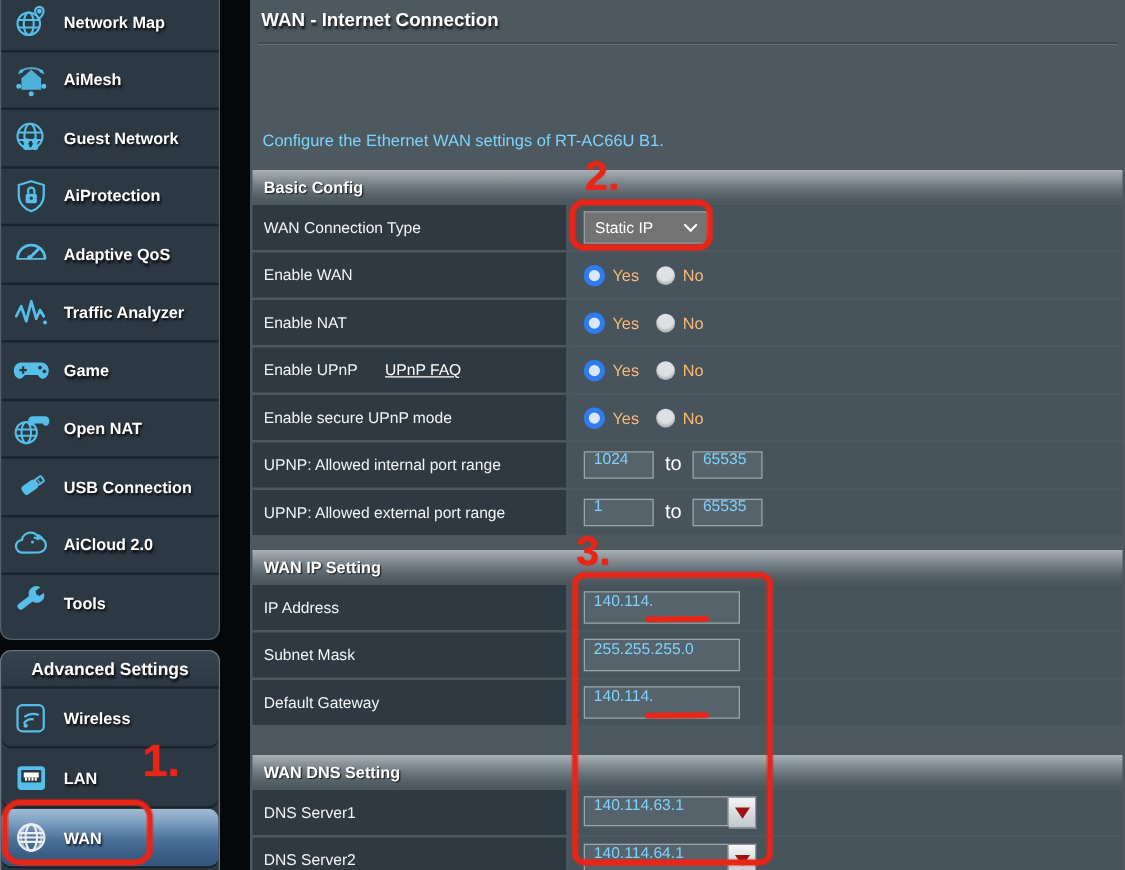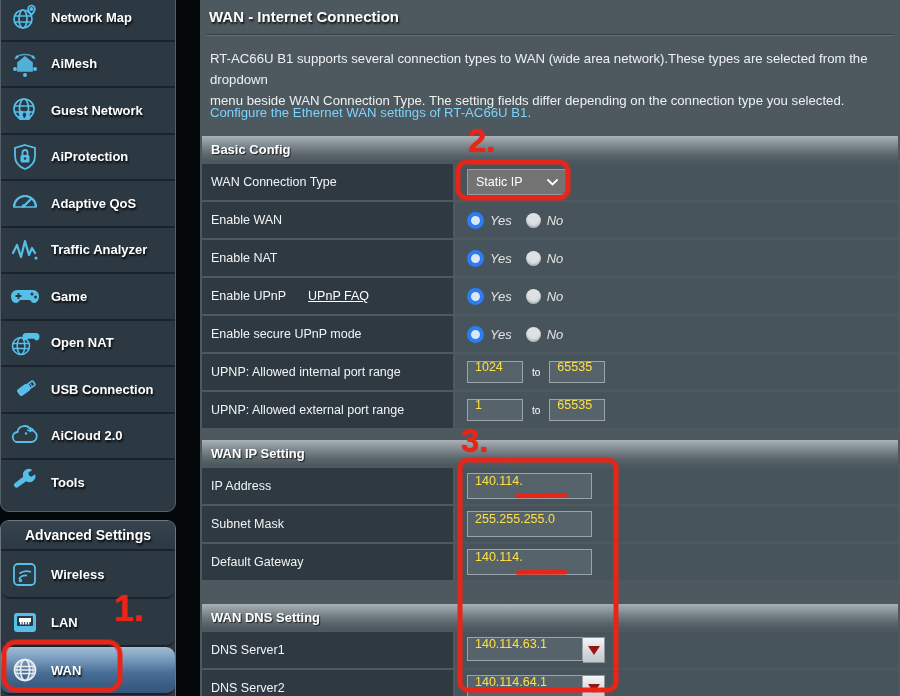--- a/index.html
+++ b/index.html
@@ -74,28 +74,28 @@
   .faq-link{color:#fff;text-decoration:underline;margin-left:22px;cursor:pointer;}
   
   .select{
     width:100px;height:26px;background:#737373;border:1px solid #949ea4;
     display:flex;align-items:center;justify-content:space-between;
     padding:0 8px;box-sizing:border-box;color:#fff;font-size:12.5px;cursor:pointer;
   }
   .radio{display:inline-block;border-radius:50%;vertical-align:middle;}
   .radio.sel{width:9px;height:9px;border:4px solid #2e7cf0;background:#d9e7fb;}
   .radio.unsel{width:15px;height:15px;background:#dde1e4;box-shadow:inset 0 -2px 2px rgba(0,0,0,.2);}
-  .radio-label{color:#e5e5e5;font-size:13px;margin:0 14px 0 6px;vertical-align:middle;font-style:italic;}
+  .radio-label{color:#fdba74;font-size:13px;margin:0 14px 0 6px;vertical-align:middle;}
   .txt{
-    height:22px;background:#56636b;border:1px solid #9aa4ab;color:#fde047;
+    height:22px;background:#56636b;border:1px solid #9aa4ab;color:#7dd3fc;
     font-size:12.5px;font-family:"Liberation Sans","DejaVu Sans",sans-serif;
     padding:0 0 10px 7px;box-sizing:border-box;outline:none;
   }
   .txt-port{width:56px;} .txt-ip{width:125px;height:26px;}
-  .to-sep{color:#fff;font-size:10px;margin:0 9px;}
+  .to-sep{color:#fff;font-size:16px;margin:0 9px;}
   .combo{display:flex;align-items:stretch;}
   .txt-dns{width:116px;height:24px;}
   .combo-btn{
     width:22px;height:26px;box-sizing:border-box;border:1px solid #8d969c;border-left:none;
     background:linear-gradient(180deg,#f5f6f6 0%,#d6dadd 55%,#c2c7cb 100%);
     display:flex;align-items:center;justify-content:center;cursor:pointer;
   }
   .tri-down{width:0;height:0;border-left:6px solid transparent;border-right:6px solid transparent;border-top:9px solid #9b1414;}
   
   .ann{position:absolute;z-index:20;pointer-events:none;}
@@ -310,24 +310,20 @@
       </span>
       <span class="nav-label">WAN</span>
     </div>
   </div>
 </div>
 
 <div class="content">
   <div class="page-title">WAN - Internet Connection</div>
   <div class="title-rule"></div>
 
-  <div class="desc">
-    <div>RT-AC66U B1 supports several connection types to WAN (wide area network).These types are selected from the dropdown</div>
-    <div>menu beside WAN Connection Type. The setting fields differ depending on the connection type you selected.</div>
-  </div>
   <div class="subtext">Configure the Ethernet WAN settings of RT-AC66U B1.</div>
 
   <div class="tbl tbl-basic">
     <div class="sec-hdr">Basic Config</div>
 
     <div class="row">
       <div class="cell-label">WAN Connection Type</div>
       <div class="cell-value">
         <div class="select">
           <span>Static IP</span>

